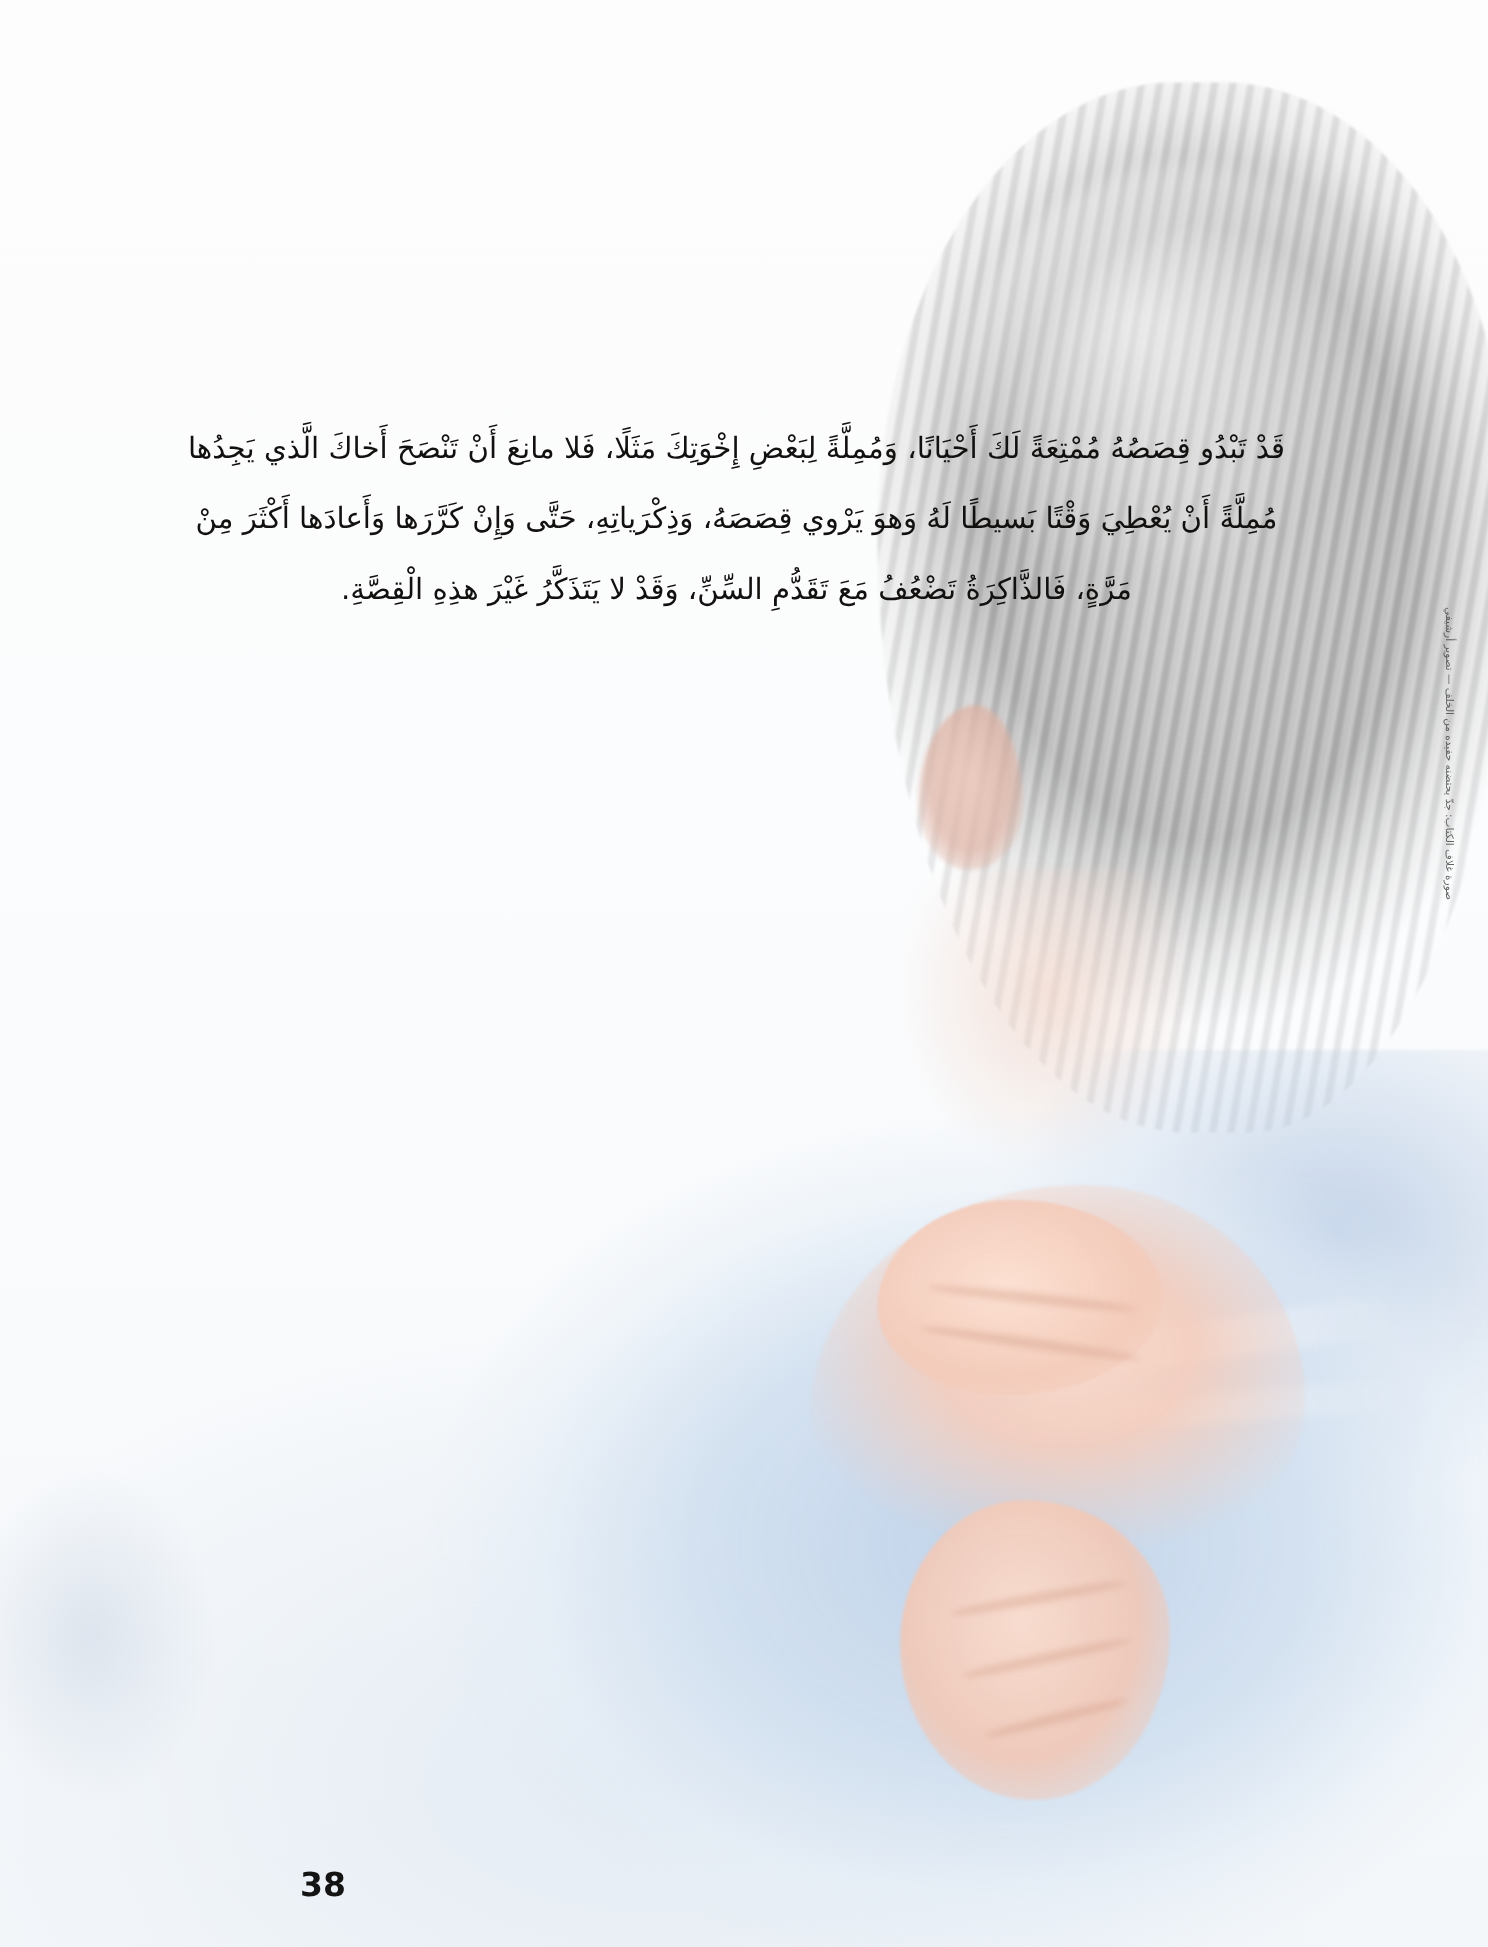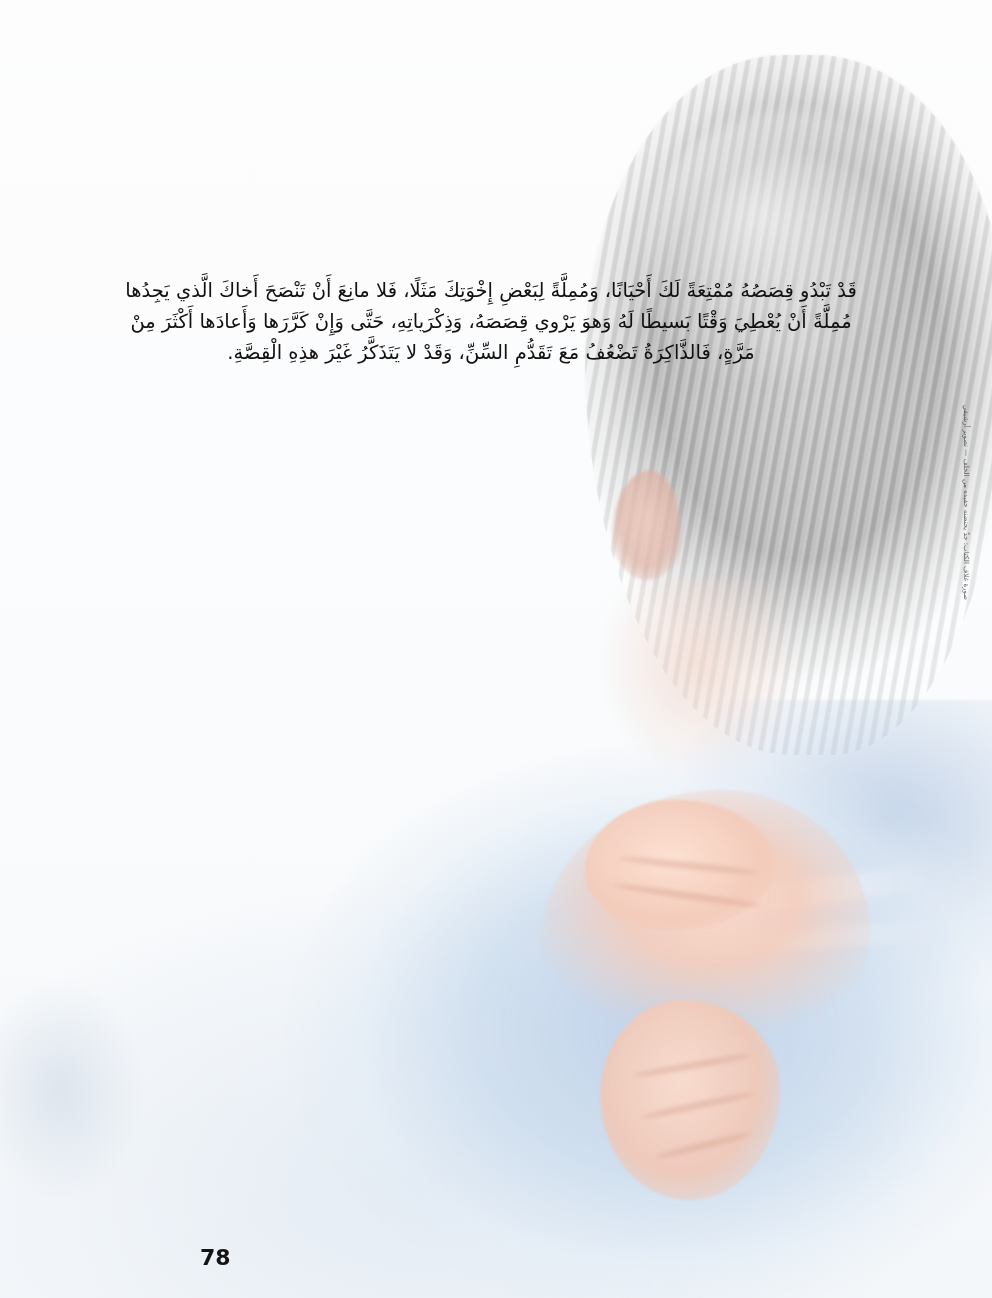--- a/index.html
+++ b/index.html
@@ -165,21 +165,21 @@
   .text-block {
     position: absolute;
     right: 120px;
     top: 275px;
     width: 762px;
     direction: rtl;
     text-align: center;
     font-family: "DejaVu Sans", sans-serif;
     color: #13110f;
     font-size: 19.5px;
-    line-height: 31px;
+    line-height: 47px;
     letter-spacing: 0.1px;
   }
   .text-block p {
     margin: 0;
   }
 
   
   .page-number {
     position: absolute;
     left: 200px;
@@ -216,15 +216,15 @@
     <div class="finger-line fl4"></div>
     <div class="finger-line fl5"></div>
   </div>
 
   <div class="credit">صورة غلاف الكتاب: جدّ يحتضنه حفيده من الخلف — تصوير أرشيفي</div>
 
   <div class="text-block">
     <p>قَدْ تَبْدُو قِصَصُهُ مُمْتِعَةً لَكَ أَحْيَانًا، وَمُمِلَّةً لِبَعْضِ إِخْوَتِكَ مَثَلًا، فَلا مانِعَ أَنْ تَنْصَحَ أَخاكَ الَّذي يَجِدُها مُمِلَّةً أَنْ يُعْطِيَ وَقْتًا بَسيطًا لَهُ وَهوَ يَرْوي قِصَصَهُ، وَذِكْرَياتِهِ، حَتَّى وَإِنْ كَرَّرَها وَأَعادَها أَكْثَرَ مِنْ مَرَّةٍ، فَالذَّاكِرَةُ تَضْعُفُ مَعَ تَقَدُّمِ السِّنِّ، وَقَدْ لا يَتَذَكَّرُ غَيْرَ هذِهِ الْقِصَّةِ.</p>
   </div>
 
-  <div class="page-number">78</div>
+  <div class="page-number">38</div>
 
 </div>
 
 </body></html>

